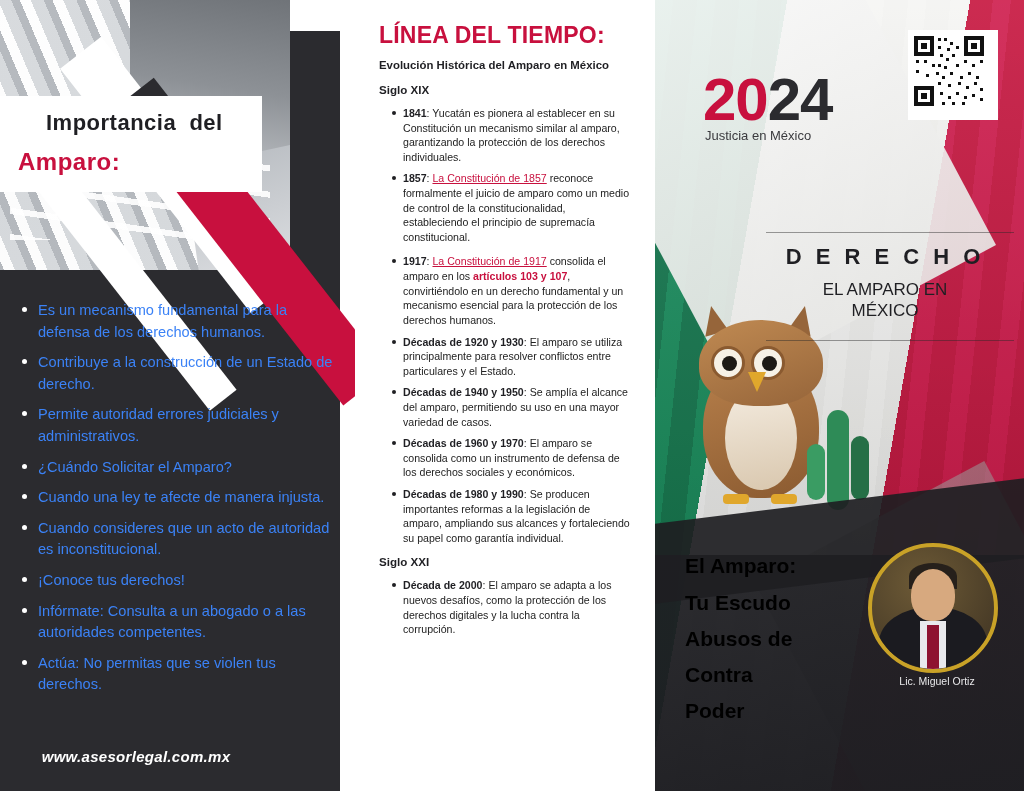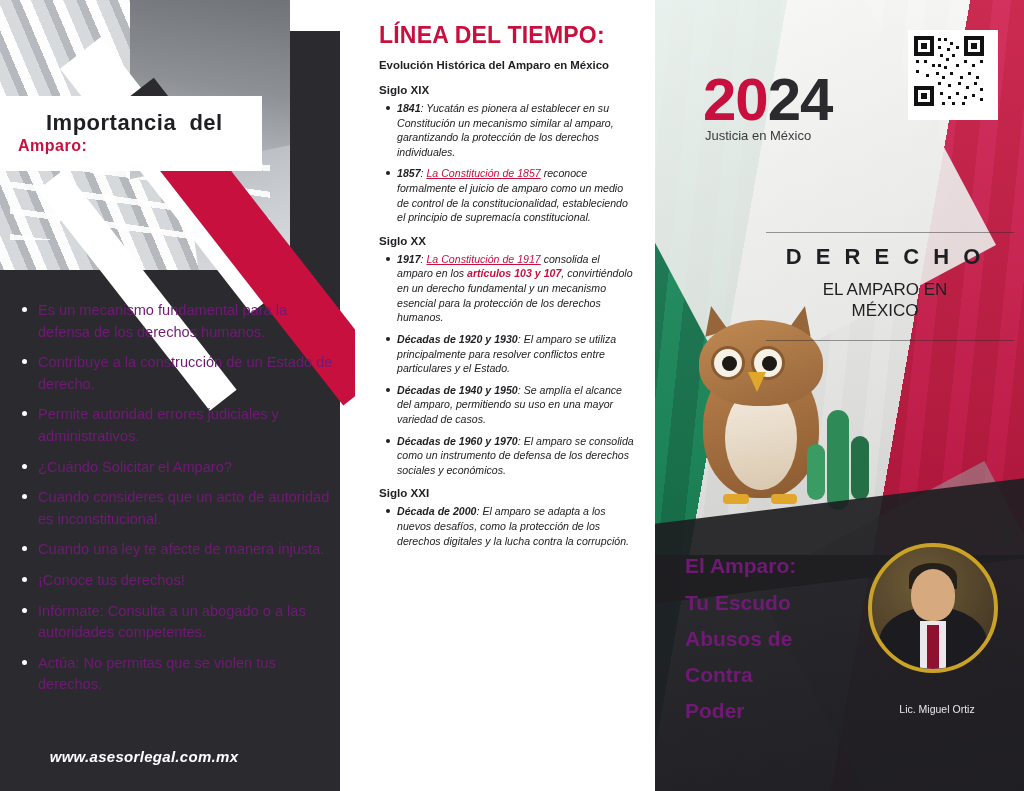--- a/index.html
+++ b/index.html
@@ -56,36 +56,36 @@
   .left-title{
     position:absolute;left:0;top:96px;width:262px;
     background:#ffffff;padding:14px 18px 16px 18px;box-sizing:border-box;
   }
   .left-title .l1{
     font-size:22px;font-weight:bold;color:#1f1f23;letter-spacing:.5px;
     white-space:pre;
     margin-left:28px;
   }
   .left-title .l2{
-    font-size:16px;font-weight:bold;color:#c8103e;margin-top:1px;letter-spacing:.5px;
+    font-size:24px;font-weight:bold;color:#c8103e;margin-top:12px;letter-spacing:.5px;
   }
 
   .bullets{
     position:absolute;left:18px;top:300px;width:300px;
-    color:#701a75;font-size:14.6px;line-height:1.48;
+    color:#3b82f6;font-size:14.6px;line-height:1.48;
     margin:0;padding:0 0 0 20px;
     list-style:none;
   }
   .bullets li{margin-bottom:9px;position:relative;}
   .bullets li:before{
     content:"";position:absolute;left:-16px;top:7px;width:5px;height:5px;
     border-radius:50%;background:#ffffff;
   }
   .left-url{
-    position:absolute;left:8px;bottom:26px;width:272px;text-align:center;
+    position:absolute;left:0;bottom:26px;width:272px;text-align:center;
     color:#ffffff;font-size:15px;font-weight:bold;font-style:italic;
     letter-spacing:.3px;
   }
 
   
   .panel-mid{
     position:relative;
     width:300px;height:791px;flex:0 0 300px;
     background:#ffffff;
     padding:22px 14px 16px 24px;box-sizing:border-box;
@@ -94,21 +94,21 @@
     font-size:23px;font-weight:bold;color:#c8103e;letter-spacing:.2px;
     margin:0 0 10px 0;
   }
   .mid-sub{
     font-size:11.4px;font-weight:bold;color:#1f1f23;margin:0 0 12px 0;
   }
   .era{
     font-size:11.6px;font-weight:bold;color:#1f1f23;margin:9px 0 5px 0;
   }
   .tl{
-    list-style:none;margin:4px;padding:0 0 0 14px;font-style:italic;
+    list-style:none;margin:10px;padding:0 0 0 14px;
   }
   .tl li{
     position:relative;font-size:10.6px;line-height:1.38;color:#222;
     margin-bottom:7px;
   }
   .tl li:before{
     content:"";position:absolute;left:-11px;top:5px;width:4px;height:4px;
     border-radius:50%;background:#1f1f23;
   }
   .tl b{font-weight:bold;color:#1f1f23;}
@@ -176,21 +176,21 @@
     font-size:17px;color:#1f1f23;margin-top:9px;line-height:1.25;
   }
   .head-rule{
     position:absolute;right:10px;top:232px;width:248px;height:1px;background:rgba(40,40,40,.45);
   }
   .head-rule2{
     position:absolute;right:10px;top:340px;width:248px;height:1px;background:rgba(40,40,40,.45);
   }
   .slogan{
     position:absolute;left:30px;bottom:62px;width:190px;
-    color:#701a75;font-size:21px;font-weight:bold;line-height:1.72;
+    color:#000000;font-size:21px;font-weight:bold;line-height:1.72;
   }
   .portrait{
     position:absolute;right:26px;bottom:118px;width:122px;height:122px;border-radius:50%;
     background:radial-gradient(circle at 40% 30%,#6d5a36,#3b3021);
     border:4px solid #c9a227;overflow:hidden;
   }
   .portrait .suit{
     position:absolute;left:50%;bottom:-12px;transform:translateX(-50%);
     width:108px;height:74px;background:#1b1b20;border-radius:48% 48% 0 0;
   }
@@ -204,21 +204,21 @@
   }
   .portrait .face{
     position:absolute;left:50%;top:22px;transform:translateX(-50%);
     width:44px;height:52px;border-radius:50% 50% 45% 45%;background:#d7a97f;
   }
   .portrait .hair{
     position:absolute;left:50%;top:16px;transform:translateX(-50%);
     width:48px;height:26px;border-radius:50% 50% 0 0;background:#26201b;
   }
   .portrait-name{
-    position:absolute;right:26px;bottom:76px;width:122px;text-align:center;
+    position:absolute;right:26px;bottom:104px;width:122px;text-align:center;
     color:#e8e8ea;font-size:10.5px;
   }
   
   .owl{
     position:absolute;left:12px;top:300px;width:190px;height:210px;
   }
   .owl .body{
     position:absolute;left:36px;top:56px;width:116px;height:142px;border-radius:50% 50% 46% 46%;
     background:linear-gradient(160deg,#b9814c,#8a5a30);
   }
@@ -270,45 +270,45 @@
     <div class="left-title">
       <div class="l1">Importancia  del</div>
       <div class="l2">Amparo:</div>
     </div>
 
     <ul class="bullets" id="left-bullets">
         <li>Es un mecanismo fundamental para la defensa de los derechos humanos.</li>
         <li>Contribuye a la construcción de un Estado de derecho.</li>
         <li>Permite autoridad errores judiciales y administrativos.</li>
         <li>¿Cuándo Solicitar el Amparo?</li>
+        <li>Cuando una ley te afecte de manera injusta.</li>
         <li>Cuando consideres que un acto de autoridad es inconstitucional.</li>
-        <li>Cuando una ley te afecte de manera injusta.</li>
         <li>¡Conoce tus derechos!</li>
         <li>Infórmate: Consulta a un abogado o a las autoridades competentes.</li>
         <li>Actúa: No permitas que se violen tus derechos.</li>
       </ul>
 
     <div class="left-url">www.asesorlegal.com.mx</div>
   </section>
 
   <section class="panel-mid">
     <h1 class="mid-title">LÍNEA DEL TIEMPO:</h1>
     <div class="mid-sub">Evolución Histórica del Amparo en México</div>
     <div id="timeline-root">
         <div class="era">Siglo XIX</div>
         <ul class="tl">
           <li><b>1841</b><span>: Yucatán es pionera al establecer en su Constitución un mecanismo similar al amparo, garantizando la protección de los derechos individuales.</span></li>
           <li><b>1857</b><span>: <span class="u">La Constitución de 1857</span> reconoce formalmente el juicio de amparo como un medio de control de la constitucionalidad, estableciendo el principio de supremacía constitucional.</span></li>
         </ul>
-        <div class="era">Siglo XX</div>
         <ul class="tl">
           <li><b>1917</b><span>: <span class="u">La Constitución de 1917</span> consolida el amparo en los <span class="red"><b>artículos 103 y 107</b></span>, convirtiéndolo en un derecho fundamental y un mecanismo esencial para la protección de los derechos humanos.</span></li>
           <li><b>Décadas de 1920 y 1930</b><span>: El amparo se utiliza principalmente para resolver conflictos entre particulares y el Estado.</span></li>
           <li><b>Décadas de 1940 y 1950</b><span>: Se amplía el alcance del amparo, permitiendo su uso en una mayor variedad de casos.</span></li>
           <li><b>Décadas de 1960 y 1970</b><span>: El amparo se consolida como un instrumento de defensa de los derechos sociales y económicos.</span></li>
+          <li><b>Décadas de 1980 y 1990</b><span>: Se producen importantes reformas a la legislación de amparo, ampliando sus alcances y fortaleciendo su papel como garantía individual.</span></li>
         </ul>
         <div class="era">Siglo XXI</div>
         <ul class="tl">
           <li><b>Década de 2000</b><span>: El amparo se adapta a los nuevos desafíos, como la protección de los derechos digitales y la lucha contra la corrupción.</span></li>
         </ul>
       </div>
   </section>
 
   <section class="panel-right">
     <div class="flag-bg"></div>

